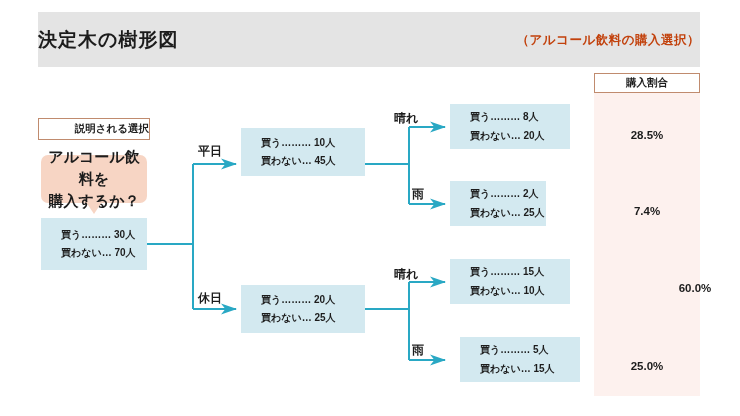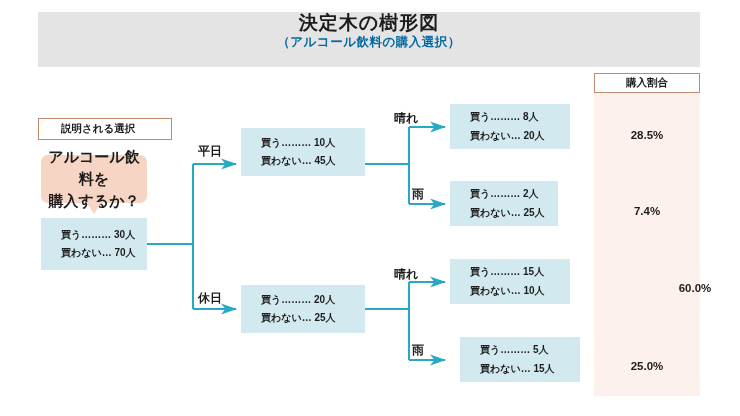--- a/index.html
+++ b/index.html
@@ -20,55 +20,54 @@
   }
   
   #title-banner {
     position: absolute;
     left: 38px;
     top: 12px;
     width: 662px;
     height: 55px;
     background: #e4e4e4;
     display: flex;
-    flex-direction: column;
-    align-items: center;
-    justify-content: flex-start;
+    flex-direction: row;
+    align-items: center;
+    justify-content: space-between;
   }
   #title-main {
     font-size: 19px;
     font-weight: bold;
     letter-spacing: 1px;
     line-height: 1.15;
     color: #1c1c1c;
   }
   #title-sub {
     font-size: 12.5px;
     font-weight: bold;
     letter-spacing: 0.5px;
     line-height: 1.2;
     margin-top: 1px;
-    color: #0369a1;
+    color: #c2410c;
   }
   
   #legend-box {
     position: absolute;
     left: 38px;
     top: 118px;
     width: 110px;
     height: 20px;
     border: 1.3px solid #c08b6e;
     background: #ffffff;
     display: flex;
     align-items: center;
-    justify-content: flex-start;
+    justify-content: flex-end;
     font-size: 10.5px;
     font-weight: bold;
     color: #1c1c1c;
-    padding-left: 22px;
   }
   
   #bubble {
     position: absolute;
     left: 41px;
     top: 155px;
     width: 106px;
     height: 48px;
     background: #f7d5c4;
     border-radius: 7px;
@@ -106,21 +105,21 @@
     font-size: 10px;
     font-weight: bold;
     line-height: 1.85;
     color: #1c1c1c;
     white-space: pre;
   }
   #node-root  { left: 41px;  top: 218px; width: 106px; height: 52px; }
   #node-l1-a  { left: 241px; top: 128px; width: 124px; height: 48px; }
   #node-l1-b  { left: 241px; top: 285px; width: 124px; height: 48px; }
   #node-leaf-0 { left: 450px; top: 104px; width: 120px; height: 45px; }
-  #node-leaf-1 { left: 450px; top: 181px; width: 108px; height: 45px; }
+  #node-leaf-1 { left: 450px; top: 181px; width: 96px; height: 45px; }
   #node-leaf-2 { left: 450px; top: 259px; width: 120px; height: 45px; }
   #node-leaf-3 { left: 450px; top: 337px; width: 120px; height: 45px; margin-left: 10px; }
 
   
   .edge-label {
     position: absolute;
     font-size: 12px;
     font-weight: bold;
     color: #1c1c1c;
     white-space: nowrap;

